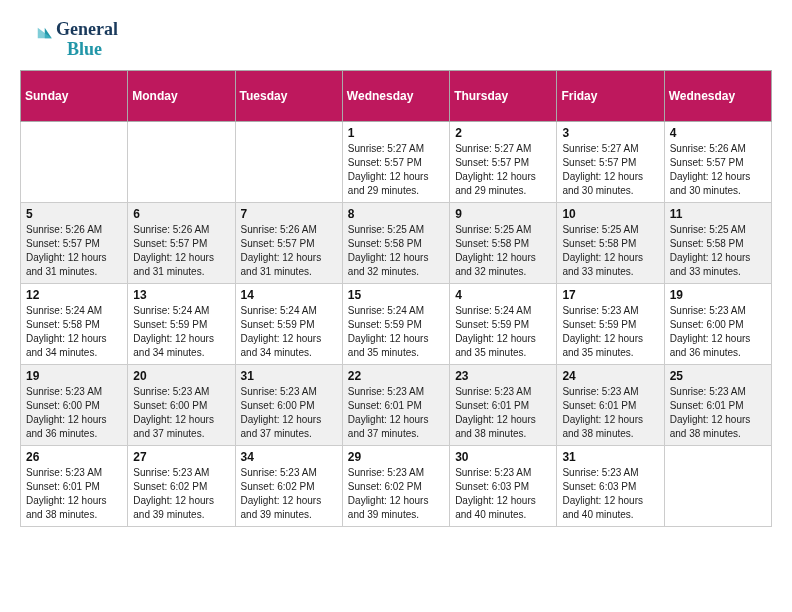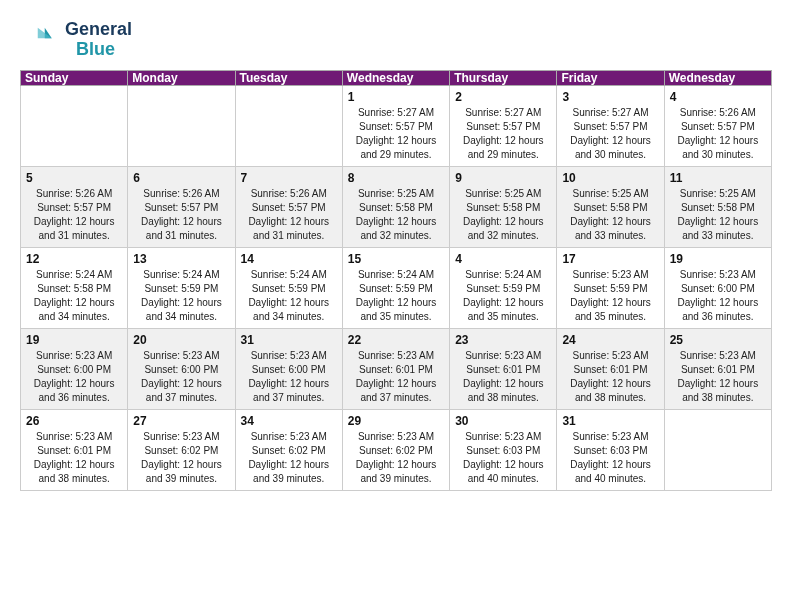--- a/index.html
+++ b/index.html
@@ -12,21 +12,22 @@
     }
     .header {
       display: flex;
       justify-content: space-between;
       align-items: flex-start;
       margin-bottom: 10px;
     }
     .logo {
       display: flex;
       align-items: center;
-      gap: 13px;
+      gap: 4px;
+      font-family: Liberation Serif, serif;
     }
     .logo-text {
       font-size: 18px;
       font-weight: bold;
       color: #1a3a5c;
       line-height: 1.1;
     }
     .logo-icon {
       width: 32px;
       height: 28px;
@@ -42,23 +43,23 @@
     .subtitle {
       font-size: 14px;
       color: #333;
     }
     .calendar {
       width: 100%;
       border-collapse: collapse;
       font-size: 10.5px;
     }
     .calendar th {
-      background: #701a75;
+      background: #be185d;
       color: #fff;
-      padding: 0 4px;
+      padding: 18px 4px;
       text-align: left;
       font-size: 12px;
       font-weight: bold;
       border: 1px solid #aaa;
     }
     .calendar td {
       border: 1px solid #ccc;
       vertical-align: top;
       padding: 4px 5px;
       width: calc(100% / 7);
@@ -71,21 +72,20 @@
     .day-num {
       font-weight: bold;
       font-size: 12px;
       margin-bottom: 2px;
       color: #111;
     }
     .day-info {
       color: #222;
       line-height: 1.4;
       font-size: 10px;
-      text-align: center;
     }
     .empty-cell {
       background: #f9f9f9;
     }
     .calendar tbody tr:nth-child(odd) td {
       background: #fff;
     }
     .calendar tbody tr:nth-child(even) td {
       background: #f0f0f0;
     }

